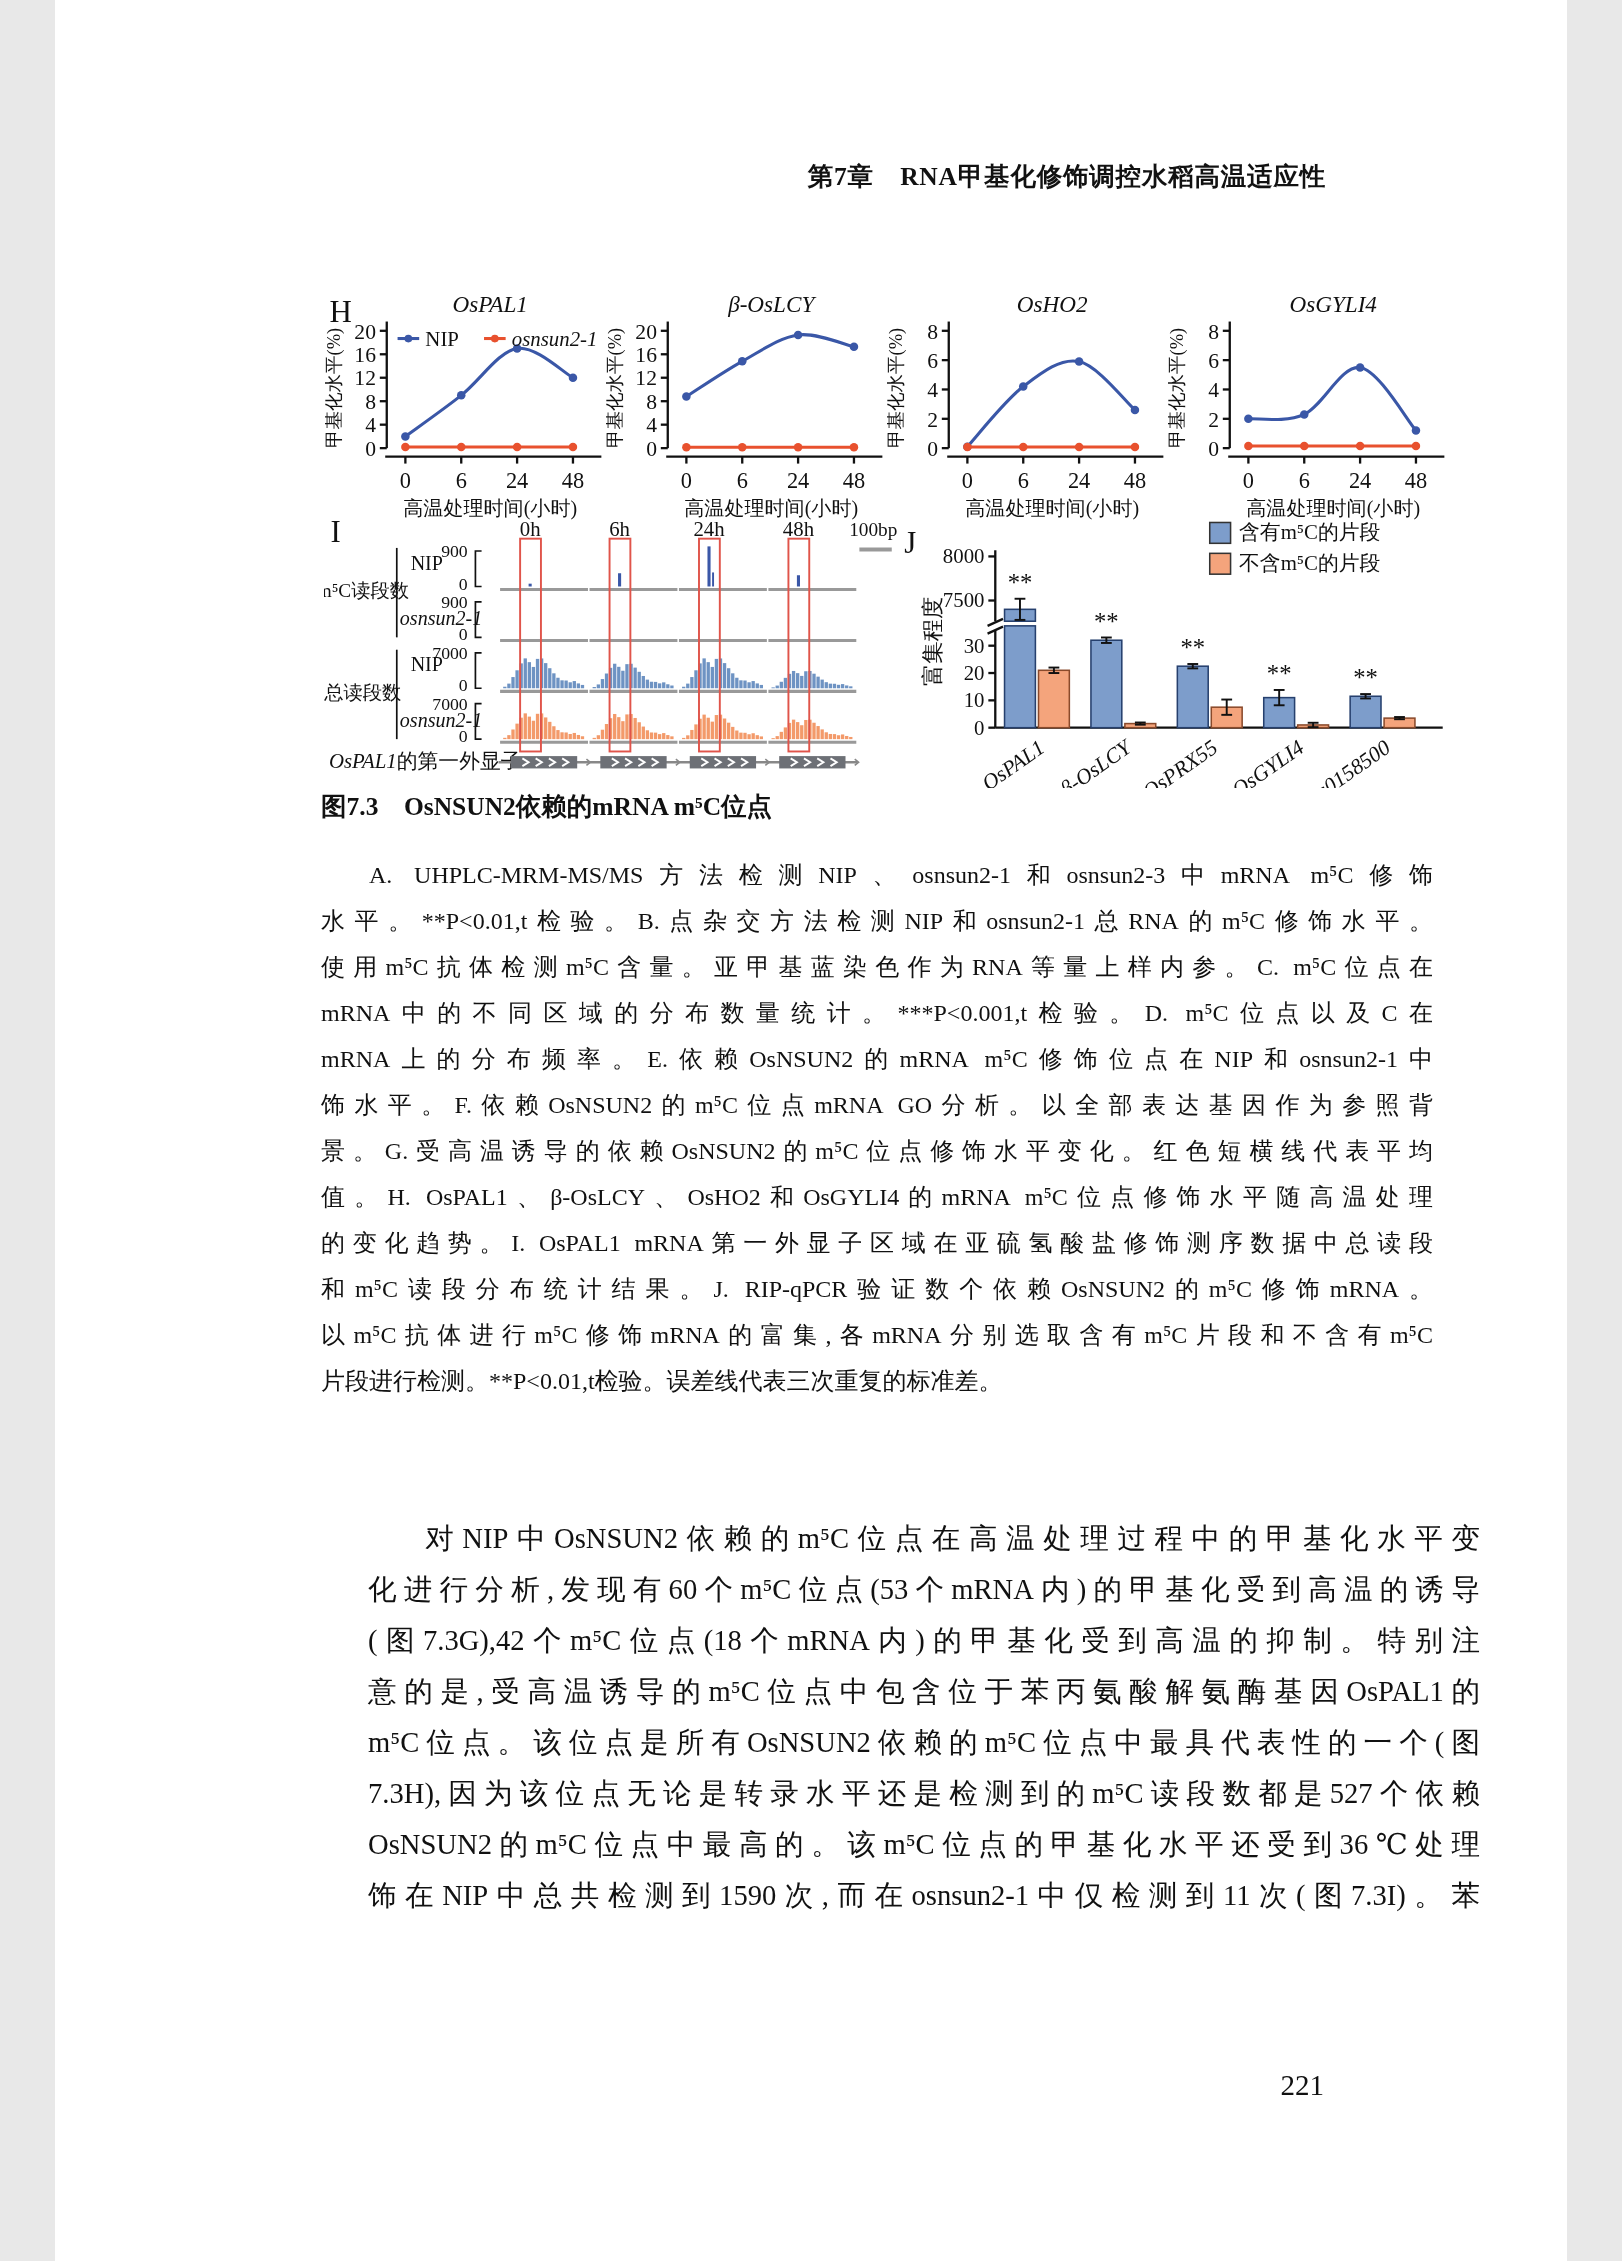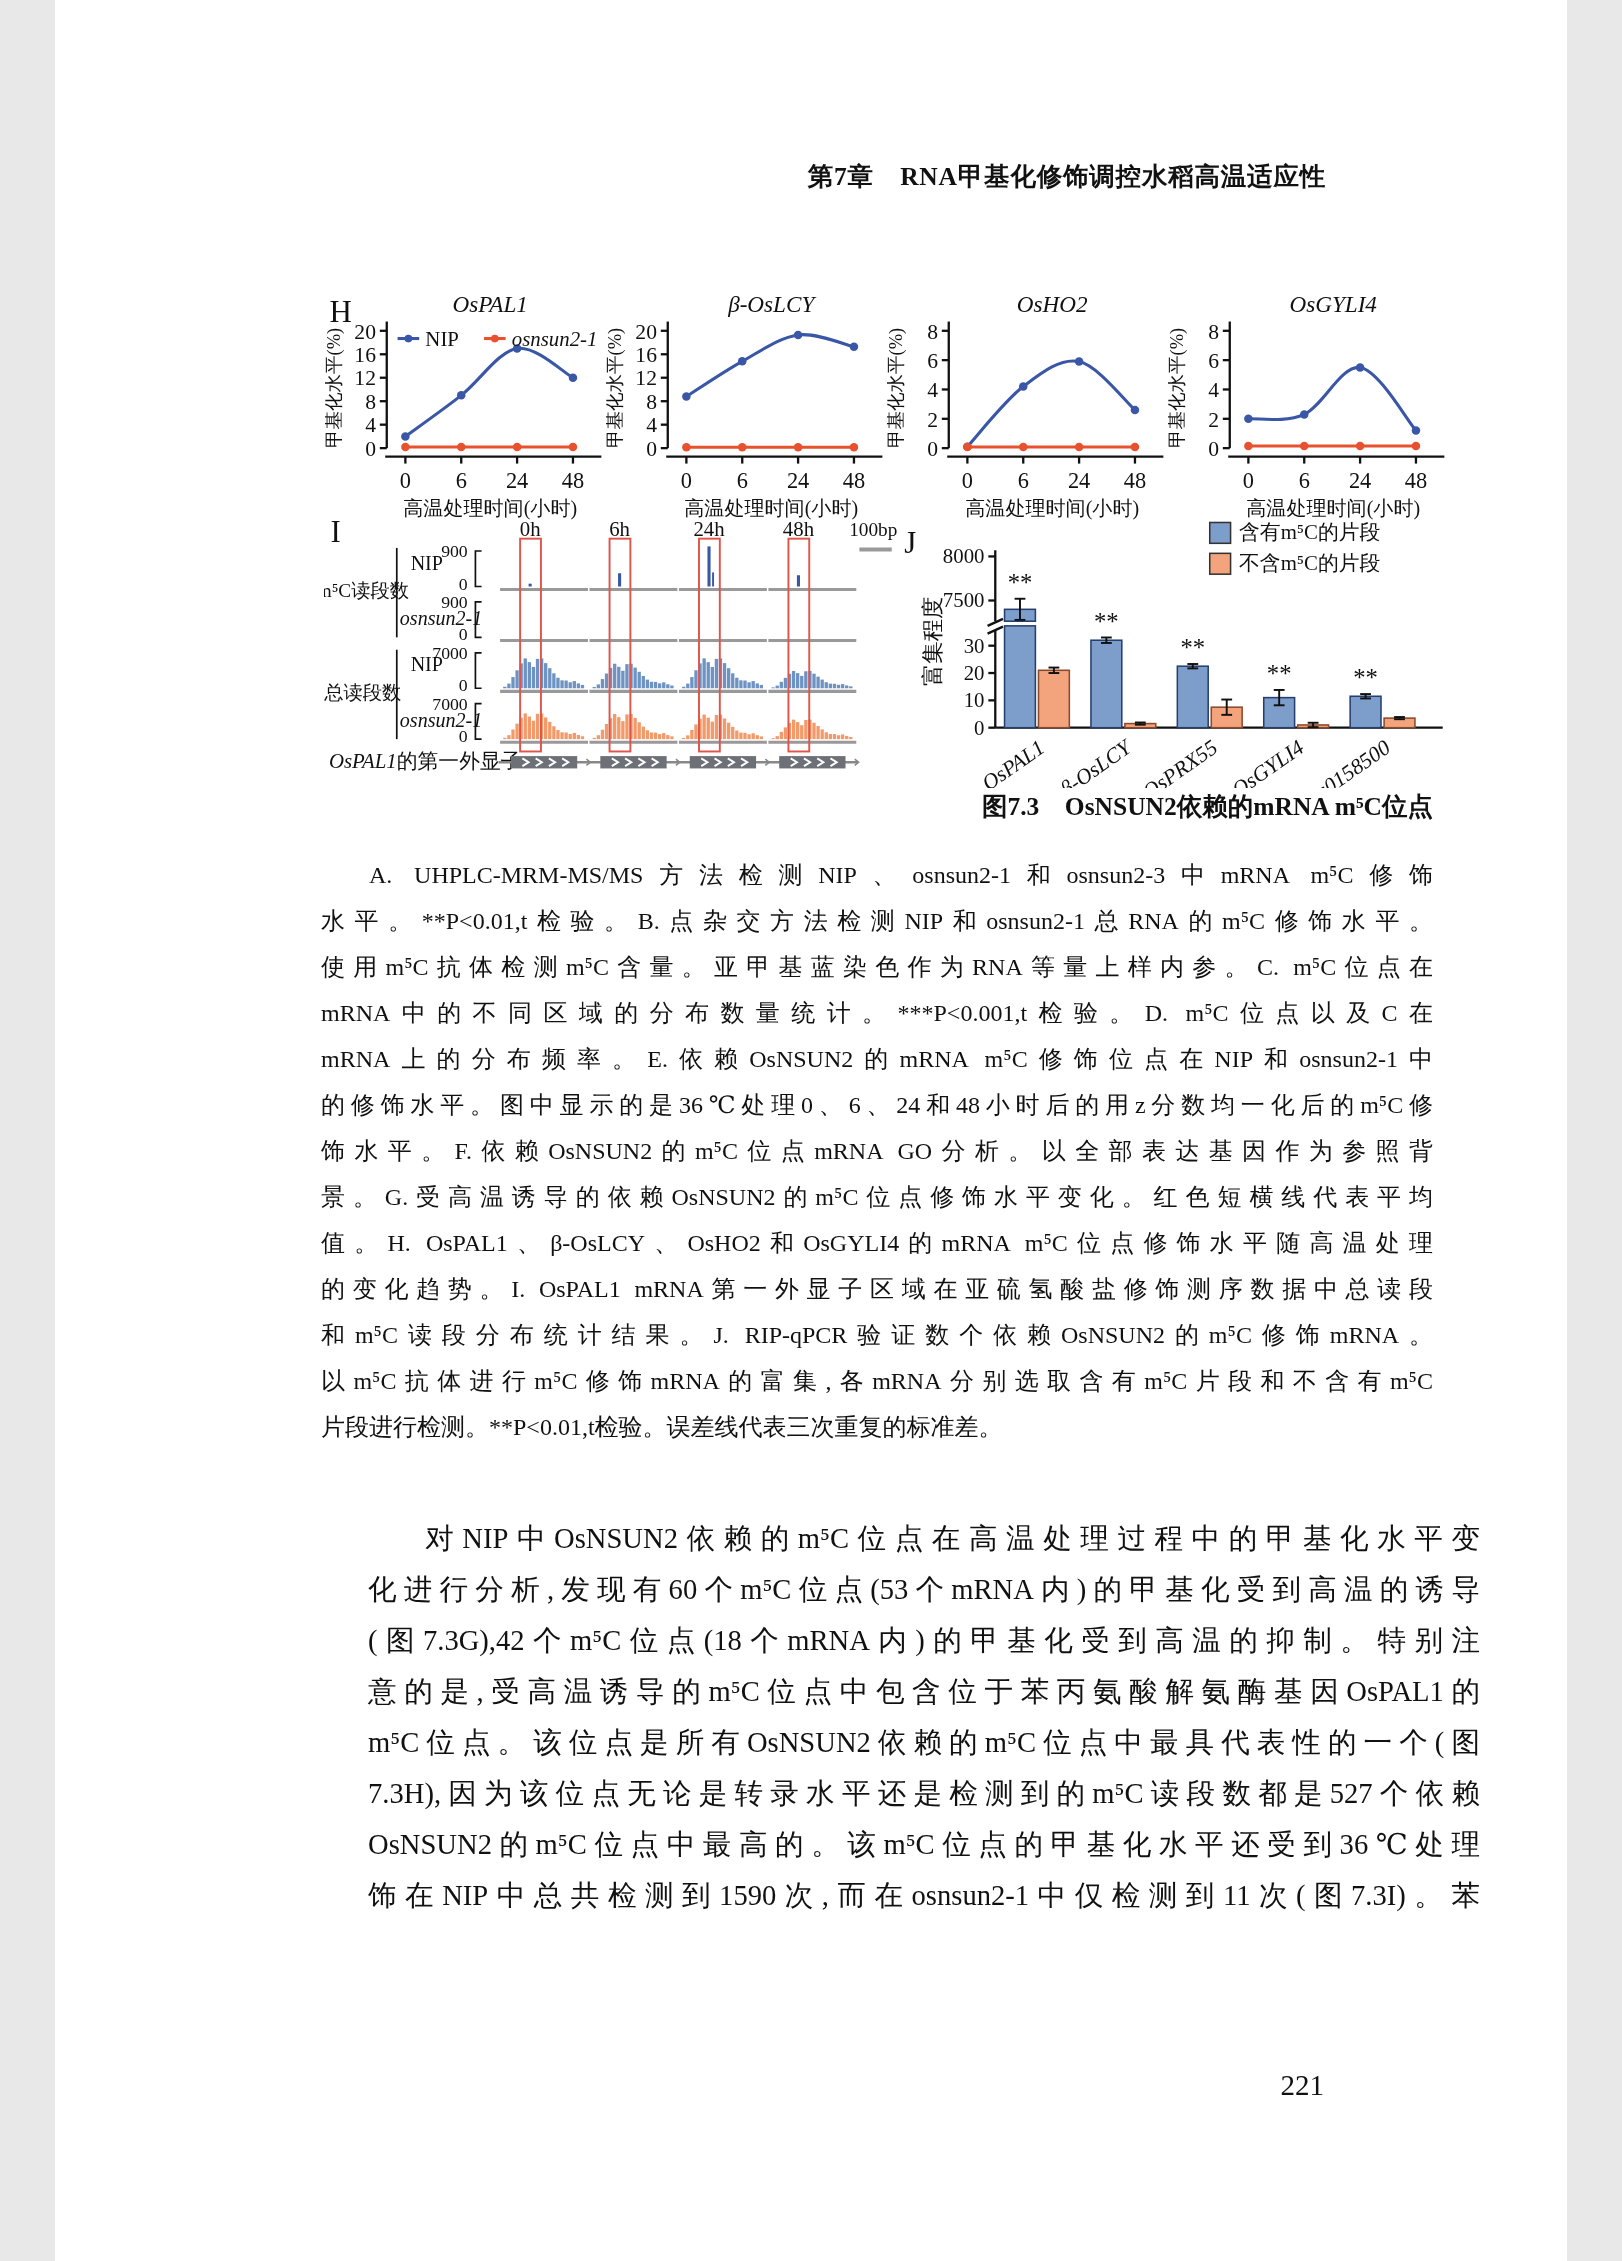--- a/index.html
+++ b/index.html
@@ -4,21 +4,21 @@
 <style>
   html,body{margin:0;padding:0;background:#e8e8e8;}
   .page{position:relative;width:1512px;height:2261px;background:#ffffff;margin:0 auto;
         font-family:"Liberation Serif","DejaVu Serif",serif;color:#111;overflow:hidden;}
   .running-header{position:absolute;top:159px;right:241px;font-size:25.5px;font-weight:bold;letter-spacing:0.8px;}
   .panelH{position:absolute;left:270px;top:292px;width:1127px;height:233px;display:flex;}
   .panel-label-h{position:absolute;left:4.6px;top:1.5px;font-size:31px;}
   .hchart{width:281px;height:232px;flex:0 0 281px;}
   #panelI{position:absolute;left:269px;top:514px;width:575px;height:266px;}
   #panelJ{position:absolute;left:840px;top:510px;width:567px;height:278px;}
-  .fig-title{position:absolute;left:266px;top:789px;width:1112px;text-align:right;
+  .fig-title{position:absolute;left:266px;top:789px;width:1112px;text-align:left;
              font-size:25.5px;font-weight:600;}
   .cap{position:absolute;left:266px;top:852px;width:1112px;}
   .cap .tline{font-size:24px;line-height:46px;}
   .bodytxt{position:absolute;left:266px;top:1513px;width:1112px;margin-left:47px;}
   .bodytxt .tline{font-size:28.6px;line-height:51px;}
   .tline{text-align:justify;text-align-last:justify;text-justify:inter-character;white-space:nowrap;}
   .tline.lax{text-align-last:left;}
   .tline.indent{text-indent:2em;}
   .pageno{position:absolute;top:2069px;right:243px;font-size:29px;margin-left:36px;}
   svg text{font-family:"Liberation Serif","DejaVu Serif",serif;}
@@ -503,21 +503,20 @@
       <text x="644" y="312" font-size="28" text-anchor="end" fill="#111" font-style="italic" transform="rotate(-35 644 312)">Os03g0158500</text>
     </svg>
 
   <div class="fig-title">图7.3　OsNSUN2依赖的mRNA m⁵C位点</div>
   <div id="capBlock" class="cap">
       <div class="tline indent">A. UHPLC-MRM-MS/MS方法检测NIP、osnsun2-1和osnsun2-3中mRNA m⁵C修饰</div>
       <div class="tline">水平。**P&lt;0.01,t检验。B.点杂交方法检测NIP和osnsun2-1总RNA的m⁵C修饰水平。</div>
       <div class="tline">使用m⁵C抗体检测m⁵C含量。亚甲基蓝染色作为RNA等量上样内参。C. m⁵C位点在</div>
       <div class="tline">mRNA中的不同区域的分布数量统计。***P&lt;0.001,t检验。D. m⁵C位点以及C在</div>
       <div class="tline">mRNA上的分布频率。E.依赖OsNSUN2的mRNA m⁵C修饰位点在NIP和osnsun2-1中</div>
-      <div class="tline">的修饰水平。图中显示的是36℃处理0、6、24和48小时后的用z分数均一化后的m⁵C修</div>
       <div class="tline">饰水平。F.依赖OsNSUN2的m⁵C位点mRNA GO分析。以全部表达基因作为参照背</div>
       <div class="tline">景。G.受高温诱导的依赖OsNSUN2的m⁵C位点修饰水平变化。红色短横线代表平均</div>
       <div class="tline">值。H. OsPAL1、β-OsLCY、OsHO2和OsGYLI4的mRNA m⁵C位点修饰水平随高温处理</div>
       <div class="tline">的变化趋势。I. OsPAL1 mRNA第一外显子区域在亚硫氢酸盐修饰测序数据中总读段</div>
       <div class="tline">和m⁵C读段分布统计结果。J. RIP-qPCR验证数个依赖OsNSUN2的m⁵C修饰mRNA。</div>
       <div class="tline">以m⁵C抗体进行m⁵C修饰mRNA的富集,各mRNA分别选取含有m⁵C片段和不含有m⁵C</div>
       <div class="tline lax">片段进行检测。**P&lt;0.01,t检验。误差线代表三次重复的标准差。</div>
     </div>
   <div id="bodyBlock" class="bodytxt">
       <div class="tline indent">对NIP中OsNSUN2依赖的m⁵C位点在高温处理过程中的甲基化水平变</div>

